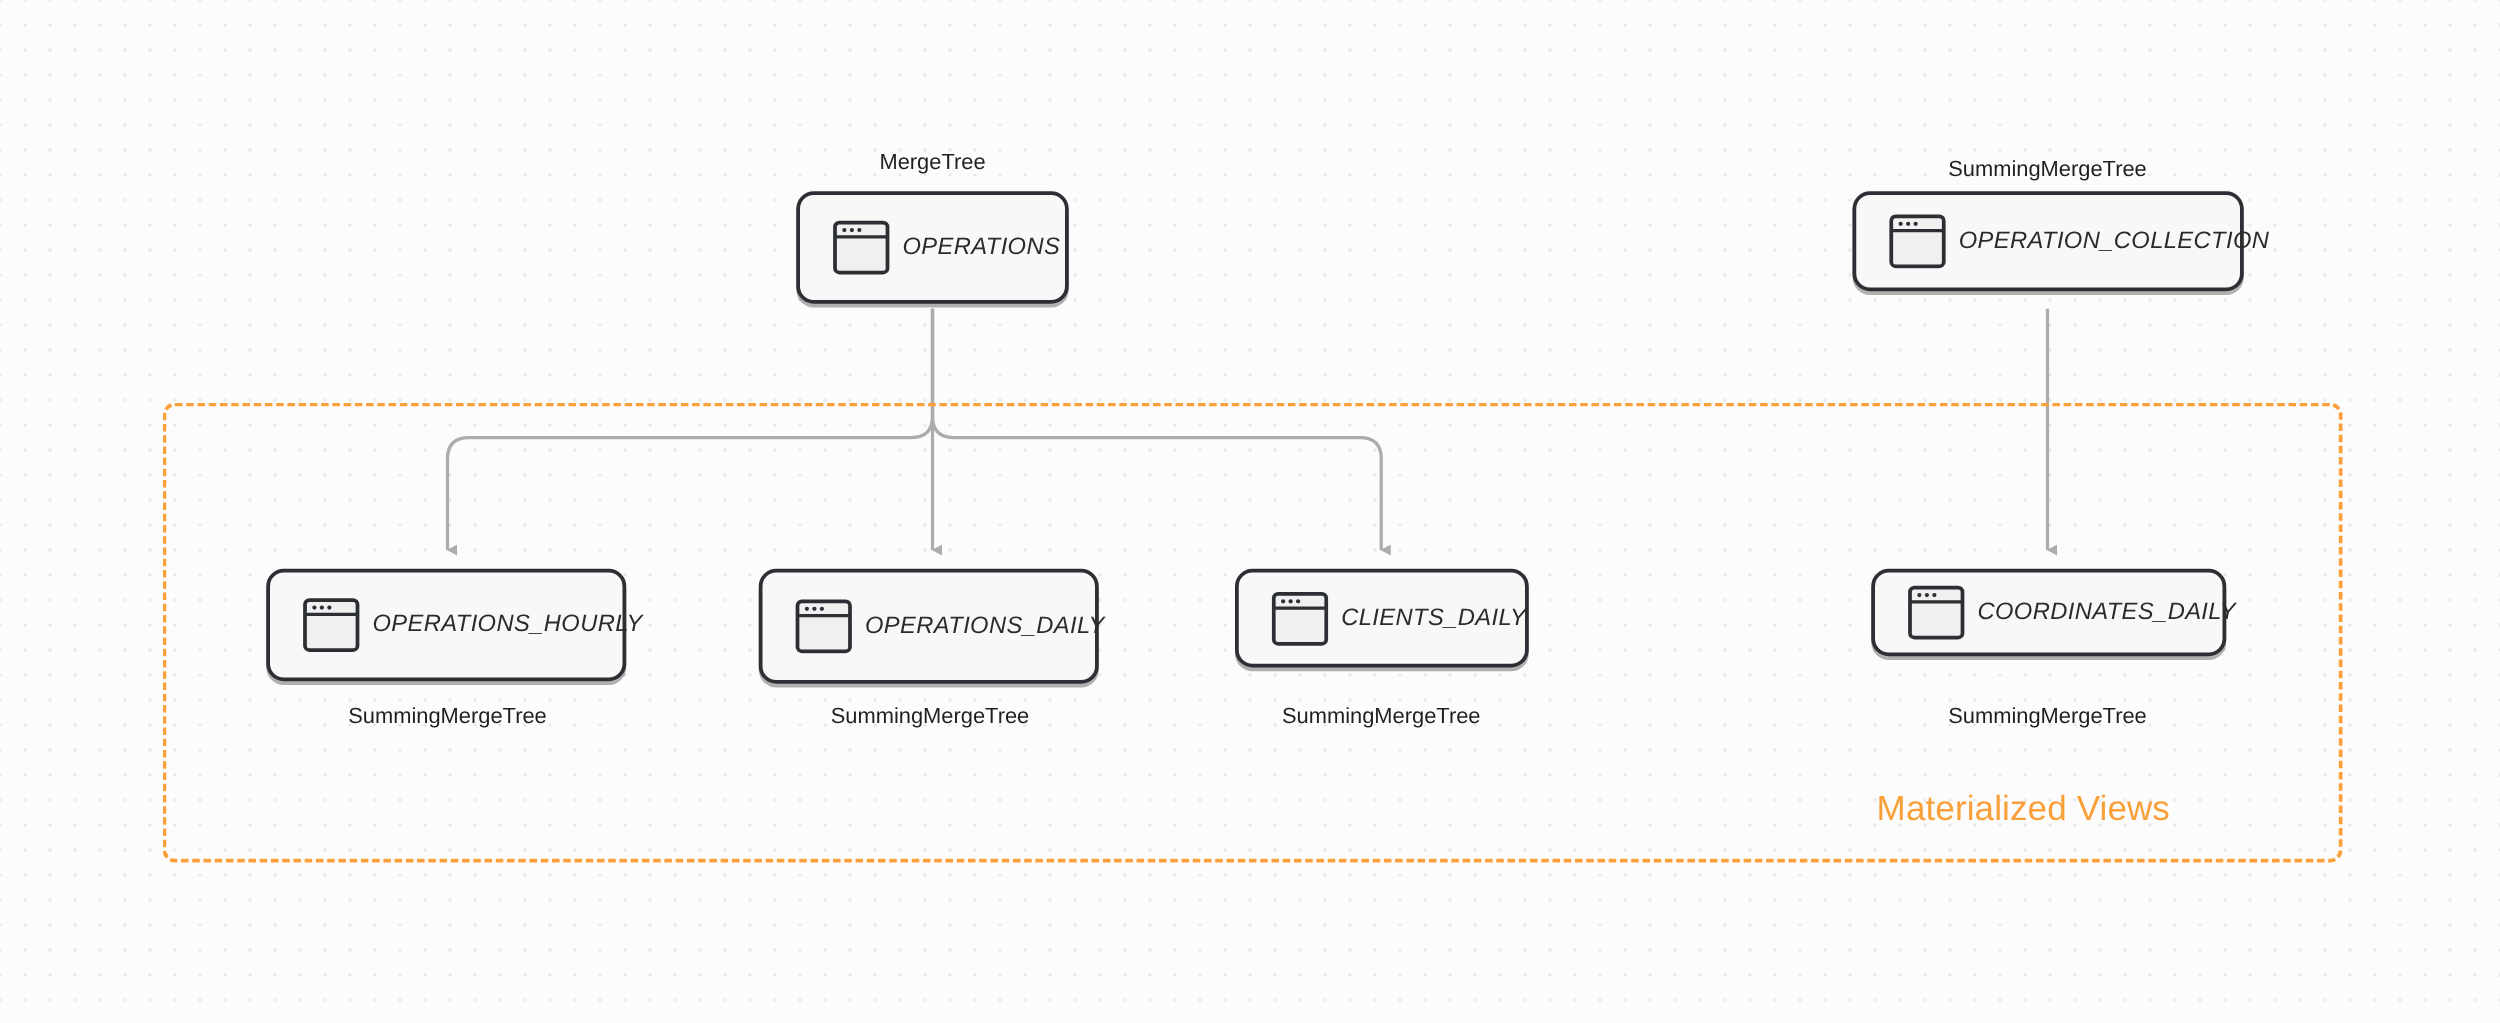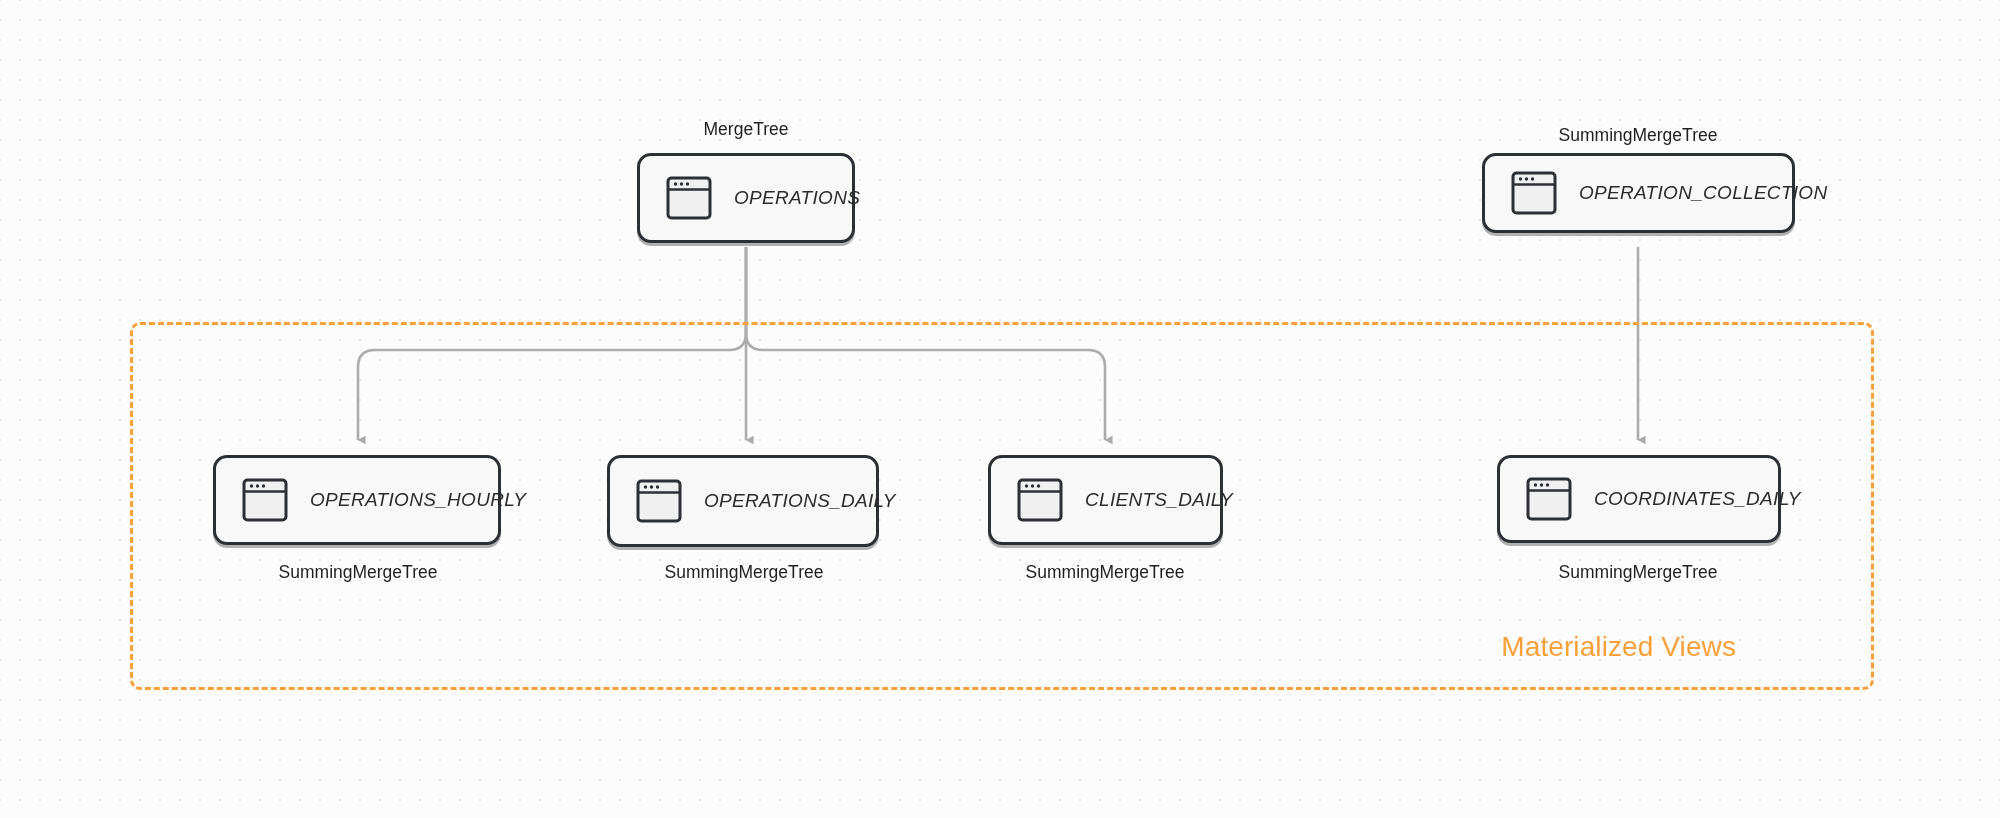--- a/index.html
+++ b/index.html
@@ -60,21 +60,21 @@
   .node-icon {
     flex: 0 0 auto;
     margin-left: 26px;
     width: 46px;
     height: 44px;
   }
   .node-label {
     flex: 1 1 auto;
     text-align: center;
     padding-right: 22px;
-    padding-left: 22px;
+    padding-left: 10px;
     font-style: italic;
     font-size: 19px;
     color: #2b2b2b;
     letter-spacing: 0.3px;
     white-space: nowrap;
   }
 
   
   .engine-caption {
     position: absolute;
@@ -149,33 +149,33 @@
             <rect x="2" y="2" width="42" height="40" rx="3.5" ry="3.5" fill="#f0f0f0" stroke="#2c2f33" stroke-width="3"></rect>
             <line x1="2" y1="13.5" x2="44" y2="13.5" stroke="#2c2f33" stroke-width="2.6"></line>
             <circle cx="9.5" cy="8" r="1.7" fill="#2c2f33"></circle>
             <circle cx="15.5" cy="8" r="1.7" fill="#2c2f33"></circle>
             <circle cx="21.5" cy="8" r="1.7" fill="#2c2f33"></circle>
             <text x="23" y="34.5" text-anchor="middle" font-family="&quot;Liberation Sans&quot;, sans-serif" font-size="17" fill="#8a8a8a"></text>
           </svg></span>
         <span class="node-label">OPERATIONS_DAILY</span>
       </div>
       <div class="engine-caption" style="left: 744px; top: 562px;">SummingMergeTree</div>
-      <div class="node" style="left: 988px; top: 455px; width: 235px; height: 90px;">
+      <div class="node" style="left: 988px; top: 455px; width: 235px; height: 79px;">
         <span class="node-icon"><svg viewBox="0 0 46 44" xmlns="http://www.w3.org/2000/svg">
             <rect x="2" y="2" width="42" height="40" rx="3.5" ry="3.5" fill="#f0f0f0" stroke="#2c2f33" stroke-width="3"></rect>
             <line x1="2" y1="13.5" x2="44" y2="13.5" stroke="#2c2f33" stroke-width="2.6"></line>
             <circle cx="9.5" cy="8" r="1.7" fill="#2c2f33"></circle>
             <circle cx="15.5" cy="8" r="1.7" fill="#2c2f33"></circle>
             <circle cx="21.5" cy="8" r="1.7" fill="#2c2f33"></circle>
             <text x="23" y="34.5" text-anchor="middle" font-family="&quot;Liberation Sans&quot;, sans-serif" font-size="17" fill="#8a8a8a"></text>
           </svg></span>
         <span class="node-label">CLIENTS_DAILY</span>
       </div>
       <div class="engine-caption" style="left: 1105px; top: 562px;">SummingMergeTree</div>
-      <div class="node" style="left: 1497px; top: 455px; width: 284px; height: 88px;">
+      <div class="node" style="left: 1497px; top: 455px; width: 284px; height: 70px;">
         <span class="node-icon"><svg viewBox="0 0 46 44" xmlns="http://www.w3.org/2000/svg">
             <rect x="2" y="2" width="42" height="40" rx="3.5" ry="3.5" fill="#f0f0f0" stroke="#2c2f33" stroke-width="3"></rect>
             <line x1="2" y1="13.5" x2="44" y2="13.5" stroke="#2c2f33" stroke-width="2.6"></line>
             <circle cx="9.5" cy="8" r="1.7" fill="#2c2f33"></circle>
             <circle cx="15.5" cy="8" r="1.7" fill="#2c2f33"></circle>
             <circle cx="21.5" cy="8" r="1.7" fill="#2c2f33"></circle>
             <text x="23" y="34.5" text-anchor="middle" font-family="&quot;Liberation Sans&quot;, sans-serif" font-size="17" fill="#8a8a8a"></text>
           </svg></span>
         <span class="node-label">COORDINATES_DAILY</span>
       </div>

